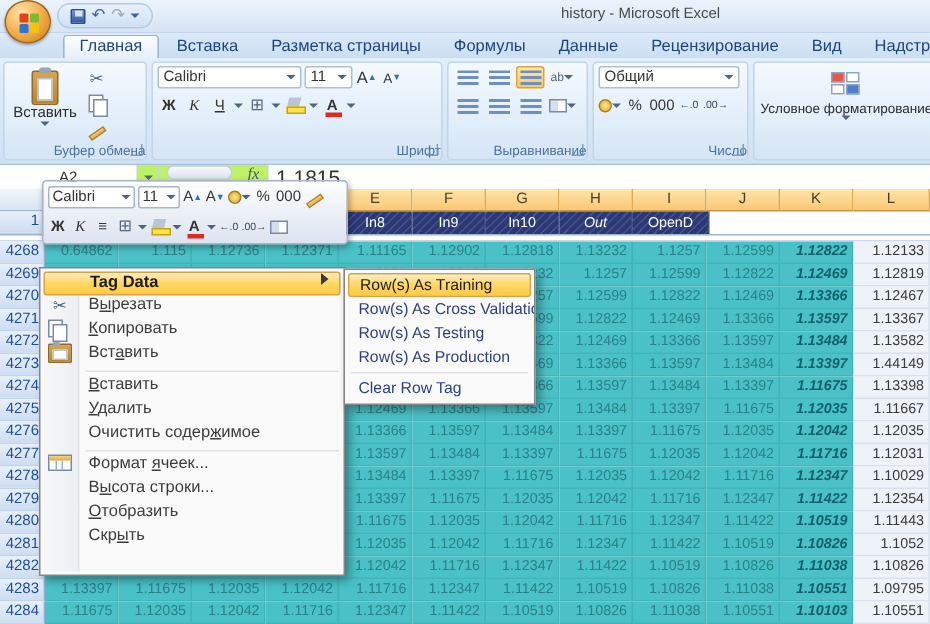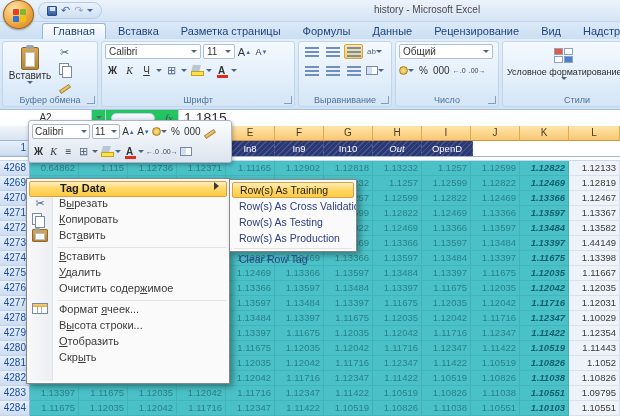--- a/index.html
+++ b/index.html
@@ -30,21 +30,21 @@
   background:linear-gradient(#dcEAf9,#cadef2);display:flex;align-items:flex-end;padding-left:42px;gap:2px}
 .tab{font-size:11px;color:#1e447e;padding:1px 10px 2px;border-radius:3px 3px 0 0;white-space:nowrap}
 .tab.active{background:linear-gradient(#fdfeff,#e6effa);border:1px solid #98b7d8;border-bottom:none;padding:1px 10px 2px}
 
 
 .ribbon{position:absolute;top:39px;left:0;width:620px;height:71px;
   background:linear-gradient(#e2eefb,#cfe2f4);border-bottom:1px solid #a9c1dc;
   display:flex;gap:3px;padding:2px 0 0 2px;overflow:hidden}
 .grp{position:relative;height:66px;flex:none;border:1px solid #c3d5e9;border-radius:3px;
   background:linear-gradient(#f4f9fe,#e3effb 55%,#d4e5f6)}
-.grp-label{position:absolute;bottom:1px;left:0;right:0;text-align:center;font-size:9px;color:#4d719e;white-space:nowrap}
+.grp-label{position:absolute;bottom:1px;left:0;right:0;text-align:right;font-size:9px;color:#4d719e;white-space:nowrap}
 .launcher{position:absolute;right:2px;bottom:2px;width:8px;height:8px;border-right:1px solid #6d8db0;border-bottom:1px solid #6d8db0;opacity:.8}
 .dd{display:inline-block;width:0;height:0;border-left:3px solid transparent;border-right:3px solid transparent;border-top:3px solid #4d657f;vertical-align:middle}
 .combo{display:inline-flex;align-items:center;justify-content:space-between;background:#fff;
   border:1px solid #abc1d6;border-radius:2px;height:15px;font-size:10px;padding:0 3px}
 .rbtn{display:inline-flex;align-items:center;justify-content:center;height:15px;min-width:15px;
   font-size:10px;border-radius:2px;color:#333}
 .rrow{display:flex;align-items:center;gap:2px;padding:2px 3px}
 
 
 .paste-big{position:absolute;left:4px;top:3px;width:46px;height:48px;display:flex;flex-direction:column;
@@ -81,22 +81,22 @@
 .coin{display:inline-block;width:9px;height:9px;border-radius:50%;background:radial-gradient(#ffe98c,#d9a62b);border:1px solid #a97f1e}
 
 
 .style-big{display:flex;flex-direction:column;align-items:center;font-size:9px;color:#2c2c2c;
   line-height:10px;text-align:center;padding-top:4px;white-space:nowrap}
 .cf-ico{width:20px;height:16px;display:grid;grid-template-columns:9px 9px;grid-template-rows:7px 7px;gap:1px;margin-bottom:3px}
 .cf-ico span{border:1px solid #8fa3bd;background:#fff}
 .cf-ico .c1{background:#e2584a}.cf-ico .c4{background:#4d7fd0}
 
 
-.fbar{position:absolute;top:110px;left:0;width:620px;height:16px;background:#22c55e;
-  border-bottom:1px solid #b9cde4;display:flex;align-items:center}
+.fbar{position:absolute;top:110px;left:0;width:620px;height:16px;background:#bef264;
+  border-bottom:1px solid #b9cde4;display:flex;align-items:flex-start}
 .namebox{width:92px;height:16px;background:#fff;border-right:1px solid #c4d4e6;
   font-size:10px;display:flex;align-items:center;justify-content:center}
 .name-dd{width:14px;height:16px;display:flex;align-items:center;justify-content:center;border-right:1px solid #c4d4e6}
 .fpill{width:44px;height:10px;border-radius:5px;background:linear-gradient(#f7fafd,#d9e3ef);border:1px solid #c0cfe2;margin:0 5px}
 .fx{font-size:11px;font-style:italic;font-family:"Liberation Serif",serif;color:#44566b;width:18px;text-align:center}
 .fvalue{flex:1;height:16px;background:#fff;border-left:1px solid #c4d4e6;font-size:14px;
   display:flex;align-items:center;padding-left:5px}
 
 
 .sheet{position:absolute;top:126px;left:0;width:620px;height:290px;overflow:hidden;background:#fff}
@@ -147,21 +147,21 @@
 .ic-paste{display:inline-block;width:11px;height:13px;background:linear-gradient(#d9a54e,#b9832f);border:1px solid #8d6b30;border-radius:1px;position:relative}
 .ic-paste::before{content:"";position:absolute;top:-2px;left:2px;width:5px;height:3px;background:#9aa4b2;border-radius:1px}
 .ic-paste::after{content:"";position:absolute;left:2px;top:3px;right:2px;bottom:1px;background:#fff;border:1px solid #b9c4d2}
 .ic-format{display:inline-block;width:13px;height:11px;background:#fff;border:1px solid #7a8aa5;position:relative}
 .ic-format::before{content:"";position:absolute;left:0;top:0;right:0;height:3px;background:linear-gradient(#f6d37c,#e7a93c)}
 .ic-format::after{content:"";position:absolute;left:4px;top:3px;bottom:0;width:1px;background:#9fb0c4;box-shadow:4px 0 0 #9fb0c4}
 .subarrow{position:absolute;right:7px;width:0;height:0;border-top:4px solid transparent;border-bottom:4px solid transparent;border-left:5px solid #3a3a3a}
 .msep{height:1px;background:#e2e3e7;margin:2px 3px 2px 30px;z-index:1;position:relative}
 
 
-.sub{position:absolute;left:229px;top:179px;width:128px;height:73px;z-index:55;background:#fafafa;
+.sub{position:absolute;left:229px;top:179px;width:128px;height:91px;z-index:55;background:#fafafa;
   border:1px solid #868686;box-shadow:3px 3px 6px rgba(0,0,0,.35);padding:2px 0}
 .si{height:16px;display:flex;align-items:center;padding-left:9px;font-size:10.5px;color:#2c3f84;white-space:nowrap;overflow:hidden}
 .si.hl{background:linear-gradient(#ffeec2,#ffd968 45%,#ffca45);border:1px solid #d6a243;border-radius:2px;margin:0 2px;padding-left:7px;color:#1c1c1c}
 .sub .msep{margin:2px 4px}
 </style>
 </head>
 <body>
 
 <div id="app">
 

